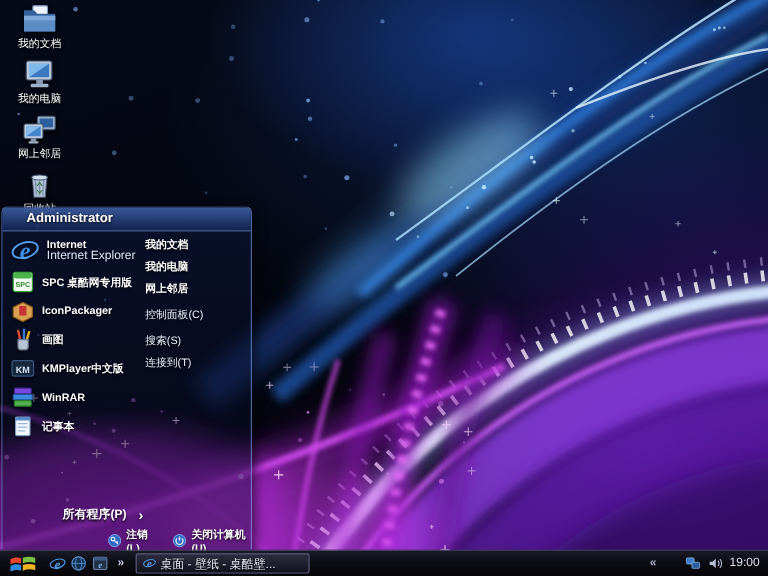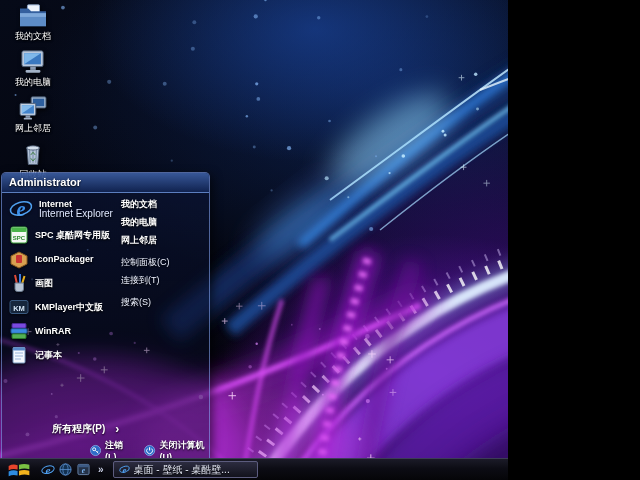--- a/index.html
+++ b/index.html
@@ -1,16 +1,16 @@
 <!DOCTYPE html>
 <html><head>
 <meta charset="utf-8">
 <style>
   html,body{margin:0;padding:0;background:#000;}
-  .stage{position:relative;width:508px;height:480px;overflow:hidden;
+  .stage{position:relative;width:640px;height:480px;overflow:hidden;
          font-family:"Liberation Sans",sans-serif;user-select:none;}
   
   .wallpaper{position:absolute;inset:0;
     background:
       radial-gradient(ellipse 300px 200px at 85% 78%, rgba(96,24,170,.85), transparent 70%),
       radial-gradient(ellipse 430px 300px at 102% 66%, rgba(62,12,126,.8), transparent 72%),
       radial-gradient(ellipse 260px 150px at 16% 93%, rgba(160,32,200,.7), transparent 70%),
       radial-gradient(ellipse 220px 130px at 44% 100%, rgba(126,22,168,.65), transparent 70%),
       radial-gradient(ellipse 320px 190px at 62% 6%, rgba(32,84,190,.5), transparent 70%),
       radial-gradient(ellipse 520px 280px at 80% 20%, rgba(22,62,150,.45), transparent 72%),
@@ -18,21 +18,21 @@
   .fx{position:absolute;inset:0;}
   
   .dicon{position:absolute;left:0;width:66px;text-align:center;cursor:pointer;}
   .dicon svg{display:block;margin:0 auto;filter:drop-shadow(1px 2px 2px rgba(0,0,0,.7));}
   .dicon .lbl{margin-top:1px;font-size:9px;color:#fff;text-shadow:1px 1px 2px #000,0 0 3px #000;}
   
   .startmenu{position:absolute;left:1px;top:172px;width:207px;height:285px;
     background:linear-gradient(180deg,rgba(12,22,56,.62),rgba(10,16,44,.45) 55%,rgba(12,14,40,.4));
     border:1px solid rgba(140,176,255,.55);border-bottom:none;border-radius:5px 5px 0 0;
     box-shadow:3px 3px 10px rgba(0,0,0,.55);}
-  .sm-head{height:19px;line-height:19px;padding-left:7px;border-radius:4px 4px 0 0;
+  .sm-head{height:19px;line-height:19px;padding-left:20px;border-radius:4px 4px 0 0;
     background:linear-gradient(180deg,rgba(64,100,170,.85),rgba(18,38,86,.85));
     border-bottom:1px solid rgba(150,190,255,.4);
     font-size:11px;font-weight:bold;color:#fff;text-shadow:0 1px 2px #000;}
   .sm-left{position:absolute;left:5px;top:22px;width:110px;}
   .sm-item{display:flex;align-items:center;gap:6px;height:24px;padding-left:2px;cursor:pointer;}
   .sm-item.first{height:28px;}
   .sm-item svg{flex:0 0 auto;filter:drop-shadow(0 1px 1px rgba(0,0,0,.6));}
   .sm-item .t{font-size:9px;font-weight:bold;color:#fff;text-shadow:0 1px 2px #000;line-height:10px;}
   .sm-item .sub{font-size:10px;font-weight:normal;color:#dfe8ff;}
   .sm-right{position:absolute;left:119px;top:22px;width:85px;}
@@ -315,22 +315,22 @@
         </svg>
         <div class="t">记事本</div>
       </div>
     </div>
 
     <div class="sm-right">
       <div class="sm-ritem bold">我的文档</div>
       <div class="sm-ritem bold">我的电脑</div>
       <div class="sm-ritem bold">网上邻居</div>
       <div class="sm-ritem gap">控制面板(C)</div>
+      <div class="sm-ritem gap">搜索(S)</div>
       <div class="sm-ritem">连接到(T)</div>
-      <div class="sm-ritem gap">搜索(S)</div>
     </div>
 
     <div class="sm-allprog">
       <span>所有程序(P)</span>
       <span class="arrow">›</span>
     </div>
 
     <div class="sm-bottom">
       <div class="sm-power">
         <svg width="13" height="13" viewBox="0 0 14 14">

